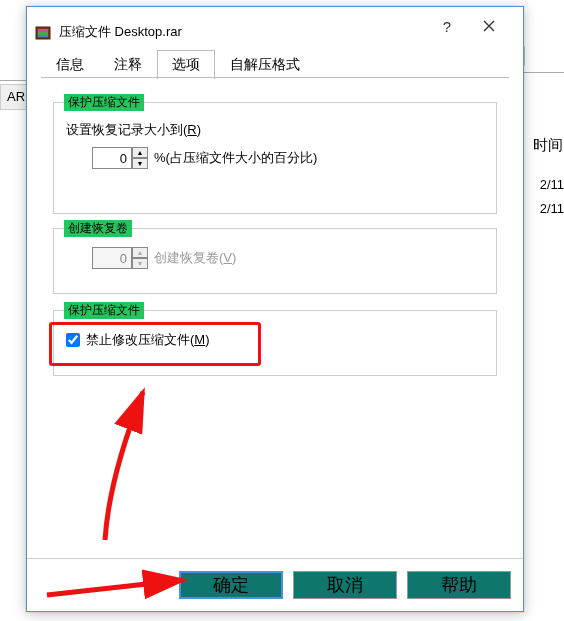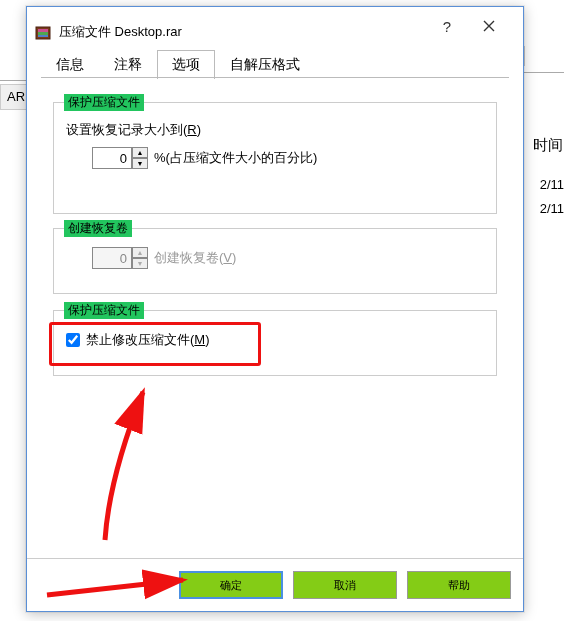--- a/index.html
+++ b/index.html
@@ -74,21 +74,21 @@
       left: 22px; top: 244px; width: 212px; height: 44px; pointer-events: none;
     }
     
     .watermark { position: absolute; right: 30px; top: 204px; text-align: center; color: #7fa6d9; font-size: 13px; line-height: 1.3; pointer-events: none; }
     
     .button-bar {
       position: absolute; left: 0; right: 0; bottom: 0;
       border-top: 1px solid #ccc;
       padding: 12px; display: flex; justify-content: flex-end; gap: 10px;
     }
-    .btn { width: 104px; height: 28px; border: 1px solid #999; background: #84cc16; font-size: 11px; }
+    .btn { width: 104px; height: 28px; border: 1px solid #999; background: #0f766e; font-size: 18px; }
     .btn.primary { border: 2px solid #4a90e2; }
     
     .arrow { position: absolute; pointer-events: none; }
   </style>
 </head>
 <body>
 
 <div class="bg-sep"></div>
 <div class="bg-sep2"></div>
 <div class="bg-sep3"></div>

